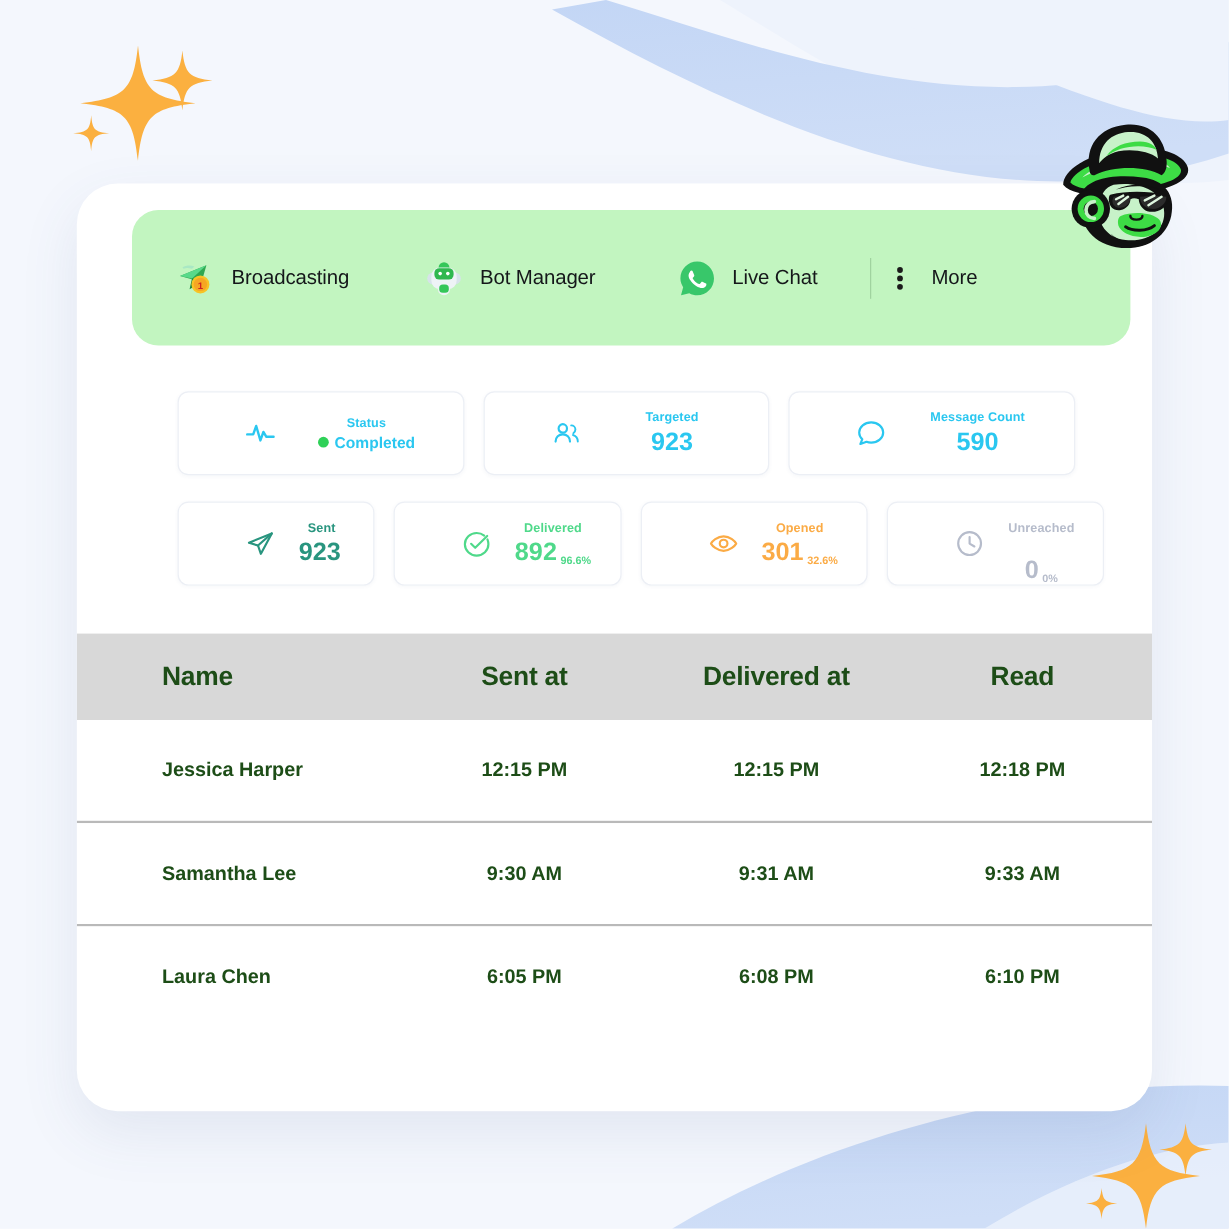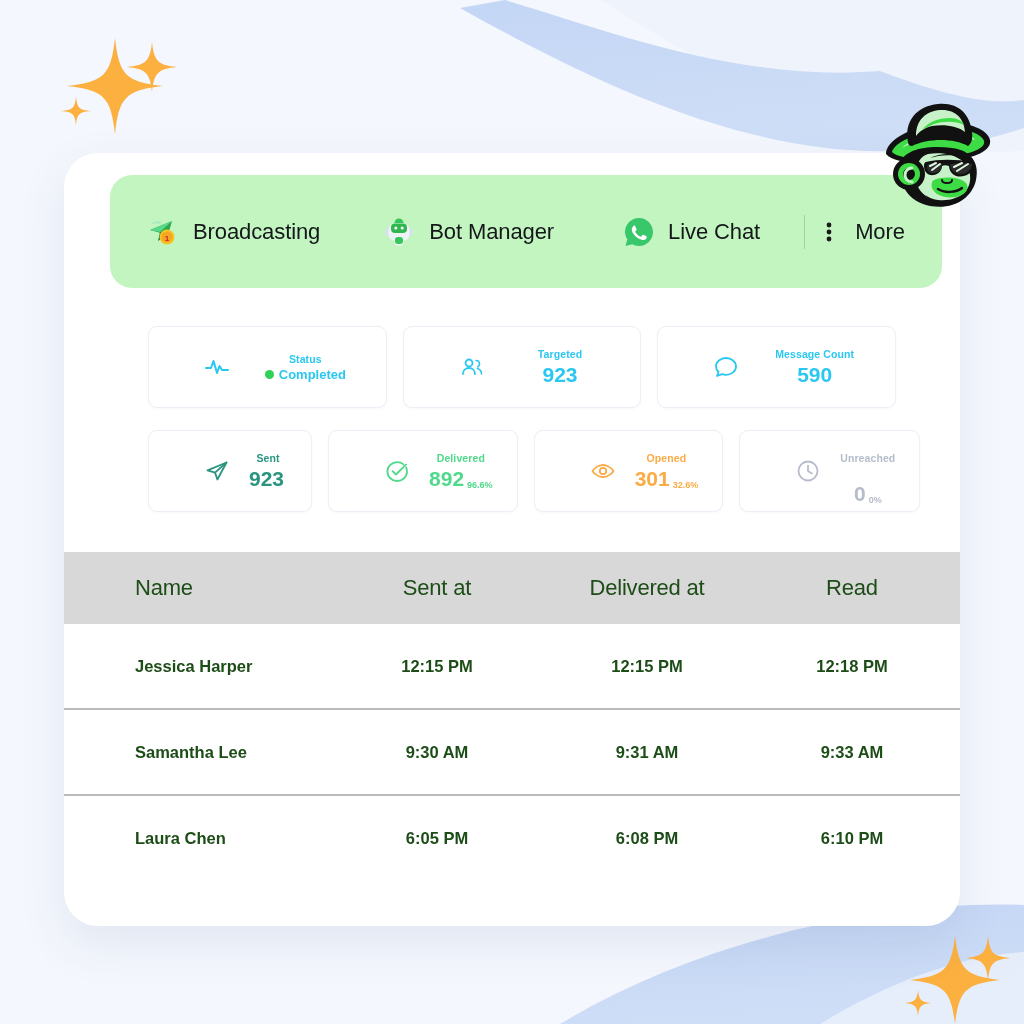--- a/index.html
+++ b/index.html
@@ -64,41 +64,41 @@
   .nav-item-bot { margin-left: 62px; }
   .nav-item-livechat { margin-left: 68px; gap: 12px; }
   .nav-divider {
     width: 1px;
     height: 34px;
     background: rgba(120,170,120,0.45);
     margin-left: 44px;
   }
   .nav-item-more { margin-left: 14px; gap: 16px; }
   .nav-label {
-    font-size: 22px;
+    font-size: 17px;
     color: #15171a;
     letter-spacing: -0.1px;
   }
   .nav-icon { width: 34px; height: 34px; flex: 0 0 auto; display:block; }
   .dots-icon { width: 20px; height: 34px; flex:0 0 auto; display:block; }
 
   
   .stats-area {
     padding: 38px 64px 0 84px;
     flex: 0 0 auto;
   }
   .stat-row {
     display: flex;
     gap: 16px;
   }
   .stat-row + .stat-row { margin-top: 22px; }
 
   .stat-card {
     flex: 1 1 0;
-    height: 82px;
+    height: 70px;
     background: #ffffff;
     border: 1px solid #eceff5;
     border-radius: 9px;
     box-shadow: 0 1px 3px rgba(80,100,150,0.045);
     display: flex;
     align-items: center;
     box-sizing: border-box;
     padding-left: 36px;
   }
   .stat-icon {
@@ -167,21 +167,21 @@
     flex-direction: column;
   }
   .table-head {
     background: #d8d8d8;
     height: 72px;
     display: flex;
     align-items: center;
   }
   .table-head .cell {
     font-size: 22px;
-    font-weight: normal;
+    font-weight: bold;
     color: #1d4d17;
     letter-spacing: -0.2px;
   }
   .table-row {
     height: 84px;
     display: flex;
     align-items: center;
     border-bottom: 2px solid #b9b9b9;
     background: #fff;
   }

